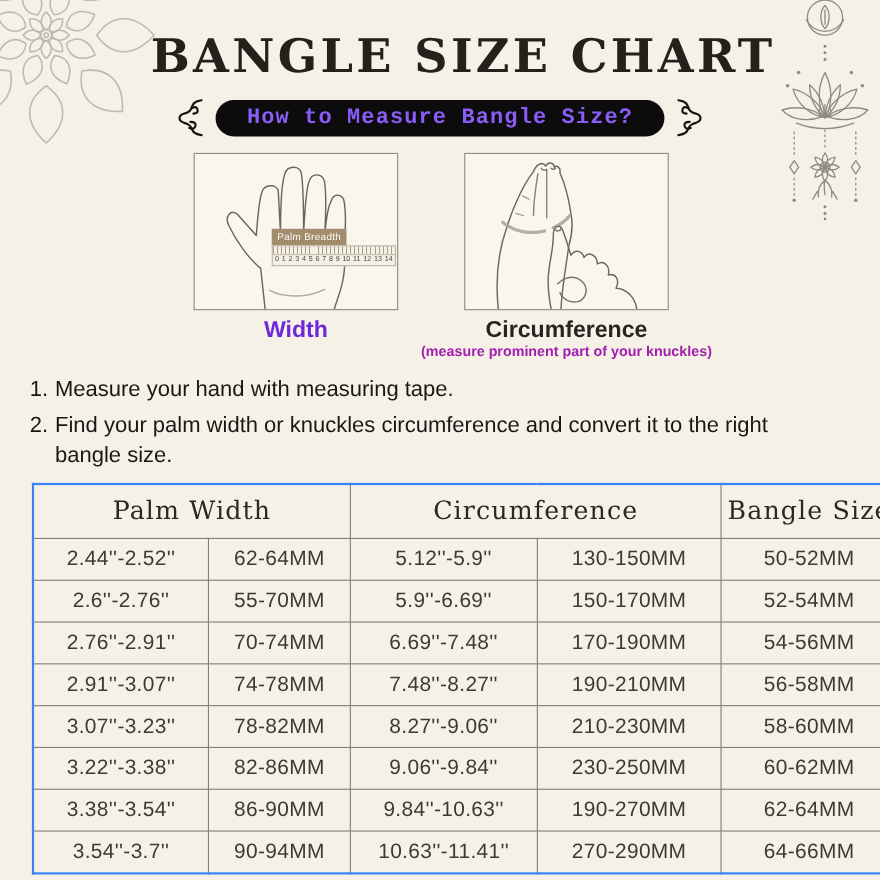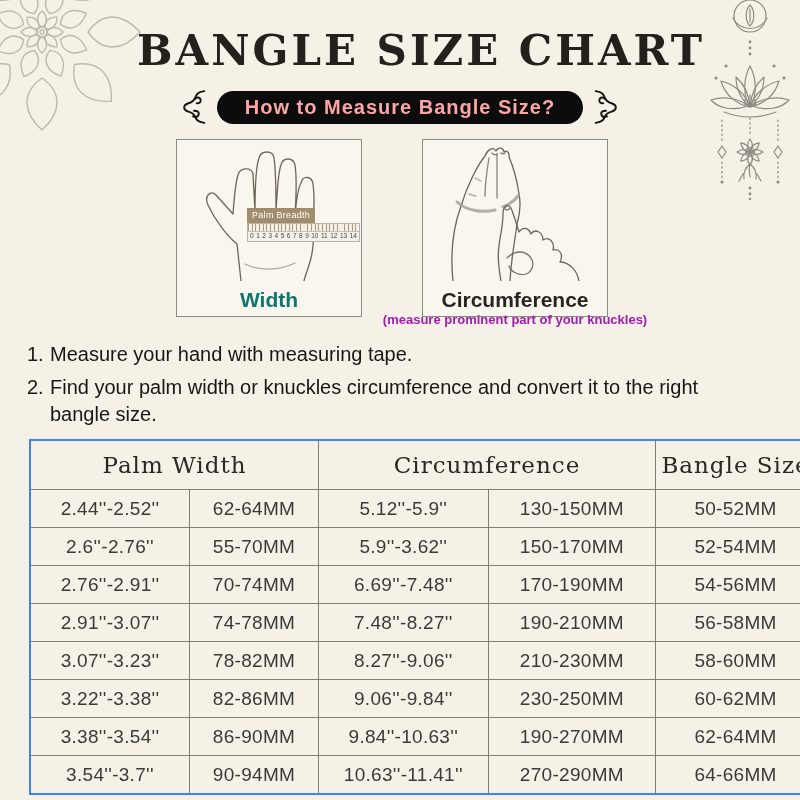--- a/index.html
+++ b/index.html
@@ -12,38 +12,38 @@
   .lotus-ornament{position:absolute;left:688px;top:0;}
   
   .title{
     position:absolute;top:26px;left:0;width:100%;text-align:center;
     font-family:"DejaVu Serif",serif;font-weight:700;font-size:42px;
     letter-spacing:3px;color:#24201b;margin:0;padding-left:21px;
   }
   
   .badge-row{position:absolute;top:88px;left:0;width:100%;display:flex;justify-content:center;align-items:center;gap:9px;}
   .pill{
-    background:#0c0c0c;color:#fca5a5;border-radius:18px;padding:5px 28px;
-    font-family:Liberation Sans, sans-serif;font-weight:700;font-size:20px;letter-spacing:1px;white-space:nowrap;
-  }
-  
-  .illu-box{position:absolute;top:139px;width:186px;height:178px;background:#f9f6ee;border:1px solid #8d8b82;box-sizing:border-box;}
+    background:#0c0c0c;color:#8b5cf6;border-radius:18px;padding:5px 28px;
+    font-family:Liberation Mono, monospace;font-weight:700;font-size:20px;letter-spacing:1px;white-space:nowrap;
+  }
+  
+  .illu-box{position:absolute;top:139px;width:186px;height:143px;background:#f9f6ee;border:1px solid #8d8b82;box-sizing:border-box;}
   .box-left{left:176px;}
   .box-right{left:422px;}
   .palm-tag{
     position:absolute;left:70px;top:68px;background:#a18d6c;color:#fdfcf8;
     font-size:9px;line-height:1;padding:3px 5px 3px 5px;letter-spacing:.3px;white-space:nowrap;
   }
   .ruler{position:absolute;left:70px;top:83px;width:113px;height:19px;background:#f3f0e7;border:1px solid #b9b4a6;box-sizing:border-box;}
   .ruler-ticks{height:7px;border-bottom:1px solid #c6bfae;
     background:repeating-linear-gradient(90deg,#ac9d80 0,#ac9d80 0.9px,transparent 0.9px,transparent 3.7px);}
   .ruler-numbers{display:flex;justify-content:space-between;padding:1px 2px 0 2px;font-size:6.5px;color:#4d4a43;line-height:1;}
   
   .width-label{position:absolute;top:288px;left:176px;width:186px;text-align:center;
-    font-size:21px;font-weight:700;color:#0f766e;}
+    font-size:21px;font-weight:700;color:#6d28d9;}
   .circ-label{position:absolute;top:288px;left:390px;width:250px;text-align:center;
     font-size:21px;font-weight:700;color:#262522;}
   .circ-note{position:absolute;top:312px;left:355px;width:320px;text-align:center;
     font-size:13px;font-weight:700;color:#a21caf;}
   
   .instructions{position:absolute;left:27px;top:341px;width:745px;font-size:20px;color:#171715;}
   .instr-row{display:flex;margin-bottom:7px;line-height:1.32;}
   .instr-num{flex:0 0 23px;}
   .instr-text{width:700px;}
   
@@ -271,21 +271,21 @@
         <tr>
           <td>2.44''-2.52''</td>
           <td>62-64MM</td>
           <td>5.12''-5.9''</td>
           <td>130-150MM</td>
           <td>50-52MM</td>
         </tr>
         <tr>
           <td>2.6''-2.76''</td>
           <td>55-70MM</td>
-          <td>5.9''-3.62''</td>
+          <td>5.9''-6.69''</td>
           <td>150-170MM</td>
           <td>52-54MM</td>
         </tr>
         <tr>
           <td>2.76''-2.91''</td>
           <td>70-74MM</td>
           <td>6.69''-7.48''</td>
           <td>170-190MM</td>
           <td>54-56MM</td>
         </tr>

